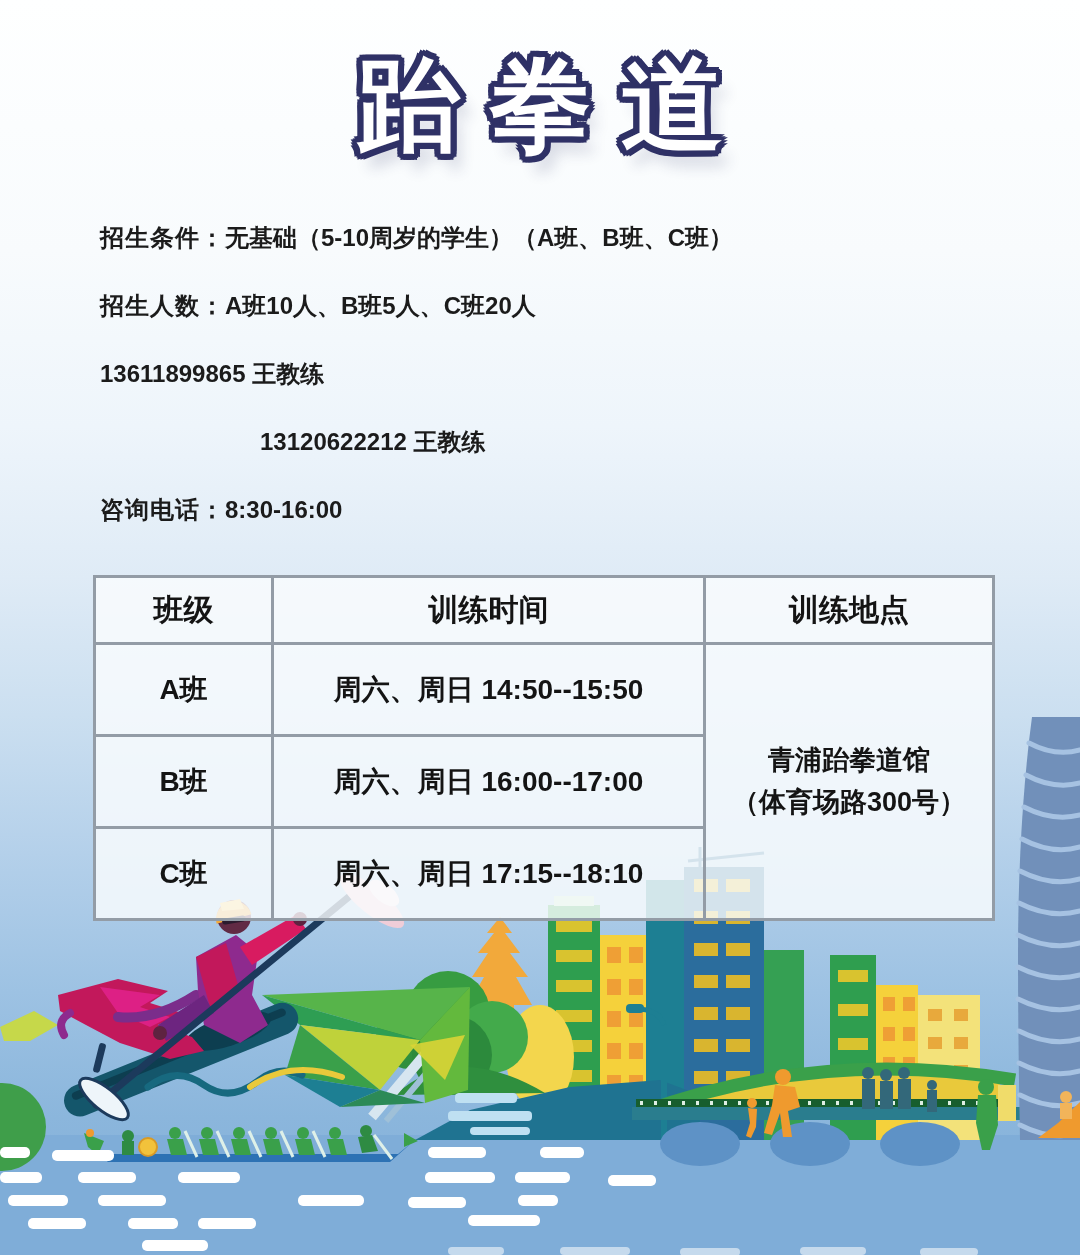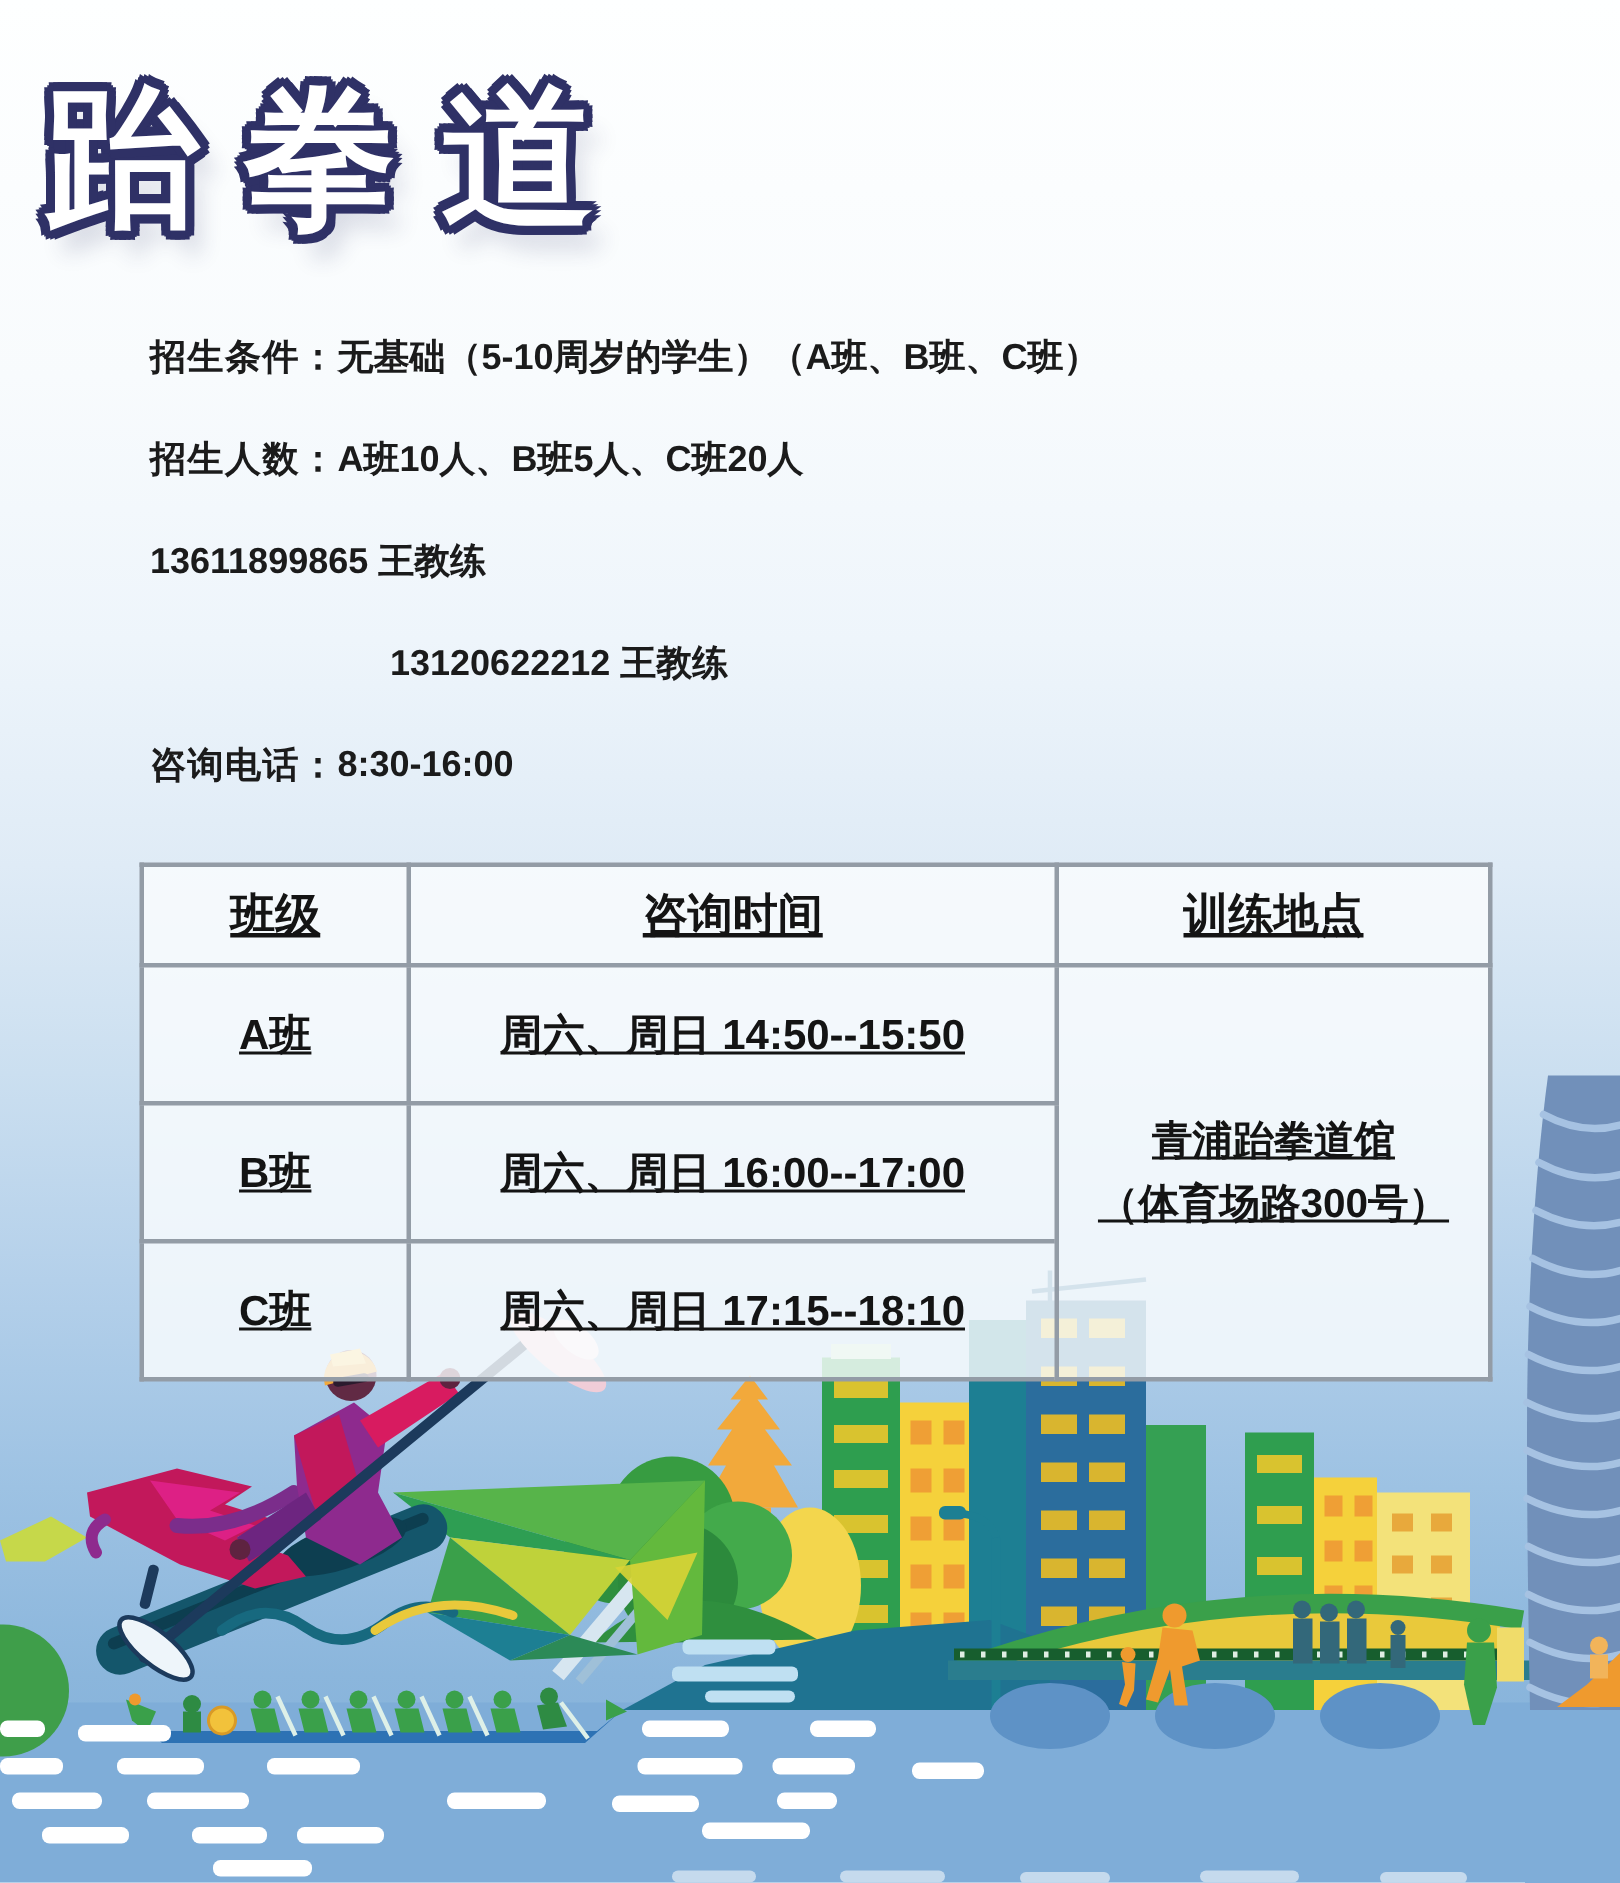--- a/index.html
+++ b/index.html
@@ -7,21 +7,21 @@
     position:relative; width:1080px; height:1255px; overflow:hidden;
     font-family:"Liberation Sans","DejaVu Sans",sans-serif;
     background:linear-gradient(180deg,
       #feffff 0%, #f8fbfd 20%, #eef5fb 34%, #dfebf6 46%,
       #cbdff0 57%, #b4d0ea 68%, #9dc2e3 79%, #8bb6dc 89%, #7fadd8 100%);
   }
   .illustration{position:absolute; left:0; top:695px; width:1080px; height:560px; z-index:1;}
   .content{position:absolute; inset:0; z-index:2;}
 
   .title{
-    position:absolute; left:0; top:38px; width:1080px; text-align:left;
+    position:absolute; left:0; top:38px; width:1080px; text-align:center;
     font-size:102px; font-weight:900; letter-spacing:30px; text-indent:30px;
     color:#ffffff;
     text-shadow:
       6px 0 0 #2f3166,-6px 0 0 #2f3166,0 6px 0 #2f3166,0 -6px 0 #2f3166,
       4px 4px 0 #2f3166,-4px 4px 0 #2f3166,4px -4px 0 #2f3166,-4px -4px 0 #2f3166,
       6px 3px 0 #2f3166,-6px 3px 0 #2f3166,6px -3px 0 #2f3166,-6px -3px 0 #2f3166,
       3px 6px 0 #2f3166,-3px 6px 0 #2f3166,3px -6px 0 #2f3166,-3px -6px 0 #2f3166,
       10px 16px 14px rgba(47,49,102,0.18);
   }
 
@@ -30,21 +30,21 @@
     font-size:24px; font-weight:700; color:#1b1b1b; white-space:nowrap;}
   .info-line .lbl{letter-spacing:1px;}
   .info-line.indent .val{margin-left:160px;}
 
   table.schedule{
     position:absolute; left:93px; top:575px; width:899px;
     border-collapse:collapse; table-layout:fixed;
   }
   .schedule th,.schedule td{
     border:3px solid #939ca6; text-align:center; vertical-align:middle;
-    background:rgba(250,252,254,0.82); color:#141414;text-decoration:underline;
+    background:rgba(250,252,254,0.82); color:#141414;
   }
   .schedule th{height:62px; font-size:30px; font-weight:700;}
   .schedule td{height:87px; font-size:28px; font-weight:600;}
   td.loc{font-weight:700; font-size:27px; line-height:1.55;margin-left:11px;}
   .col-class{width:178px;} .col-time{width:432px;} .col-loc{width:289px;}
 </style>
 </head>
 <body>
 
 <div class="poster">
@@ -335,21 +335,21 @@
 
     <table class="schedule">
       <colgroup>
           <col class="col-class">
           <col class="col-time">
           <col class="col-loc">
         </colgroup>
       <tbody>
           <tr>
         <th>班级</th>
-        <th>咨询时间</th>
+        <th>训练时间</th>
         <th>训练地点</th>
       </tr>
       <tr>
         <td>A班</td>
         <td>周六、周日 14:50--15:50</td>
         <td class="loc" rowspan="3">
           <div>青浦跆拳道馆</div>
           <div>（体育场路300号）</div>
         </td>
       </tr>

